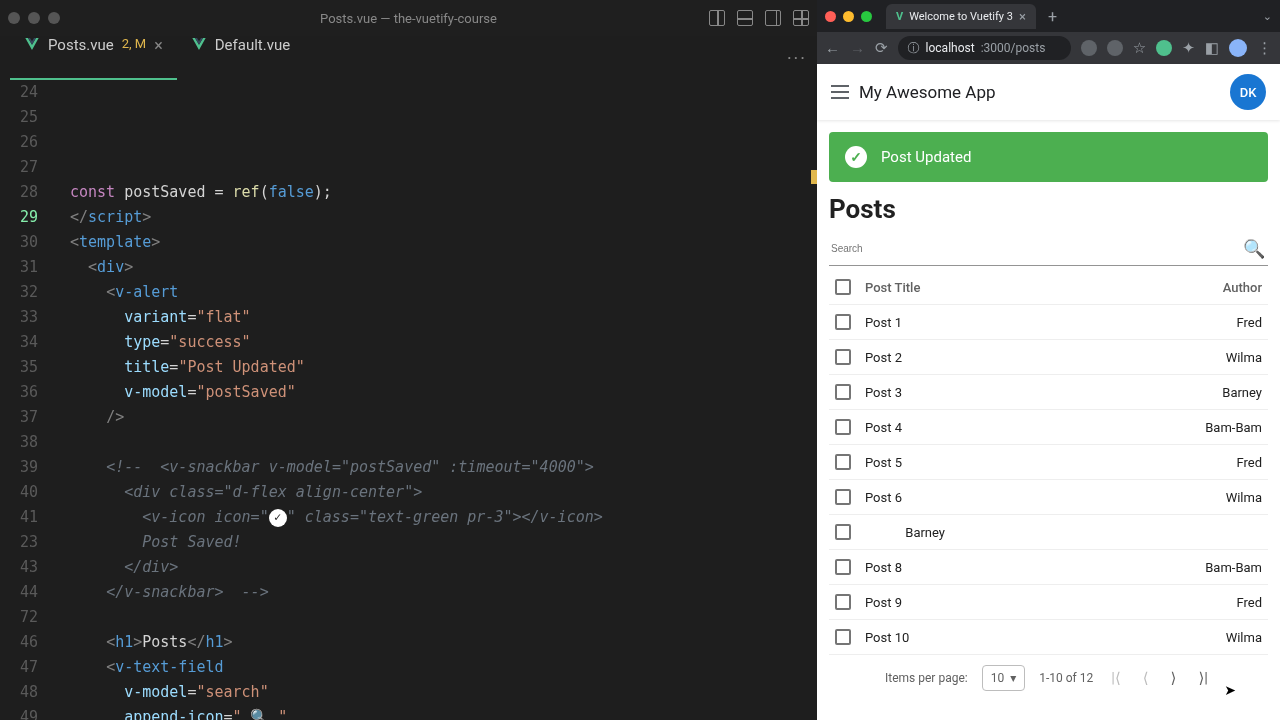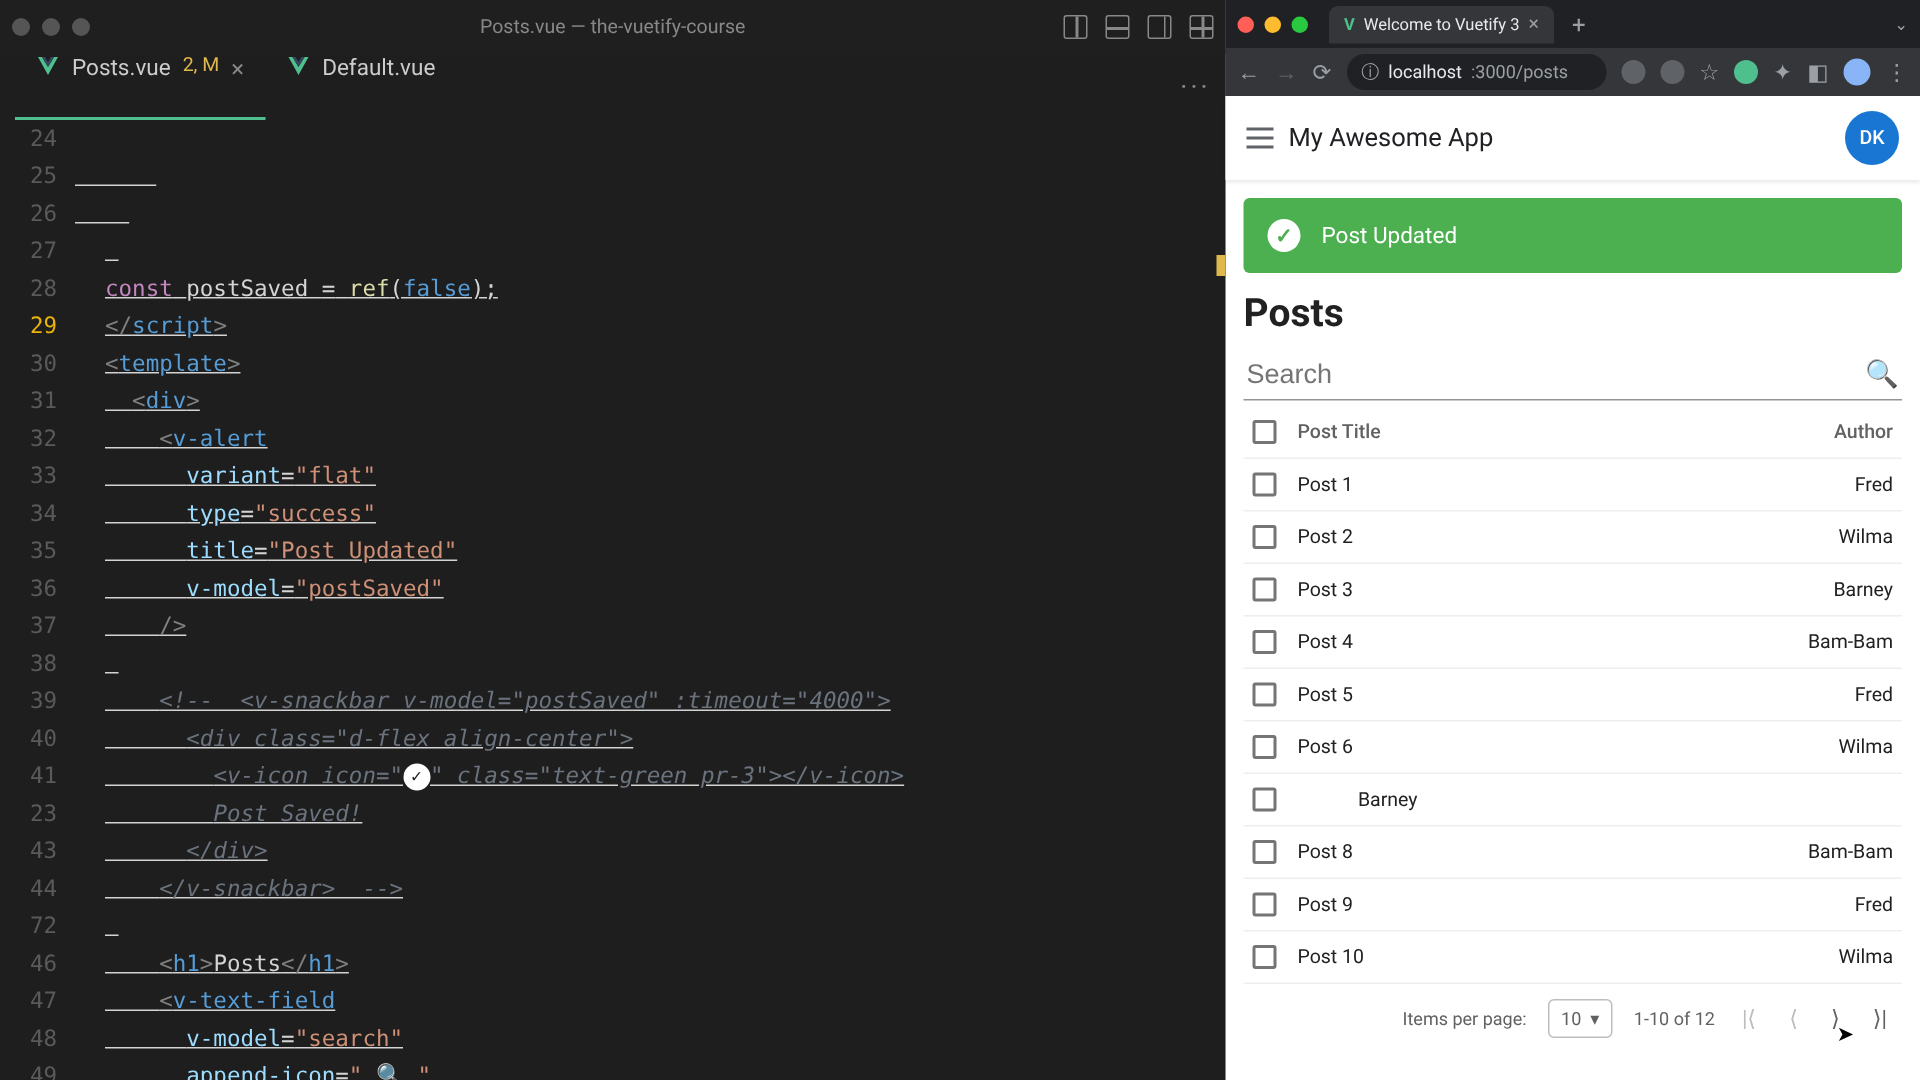--- a/index.html
+++ b/index.html
@@ -23,23 +23,23 @@
 .tab-bar { height: 44px; background: #1e1e1e; display: flex; align-items: center; padding: 0 10px; }
 .file-tab { display: flex; gap: 8px; padding: 0 14px; height: 44px; color: #ccc; font-size: 15px; cursor: pointer; }
 .file-tab.active { border-bottom: 2px solid #4fc08d; }
 .vue-icon { width: 16px; height: 16px; }
 .tab-status { color: #e0b74d; font-size: 13px; }
 .tab-close { color: #888; font-size: 16px; }
 .tab-more { margin-left: auto; color: #888; font-size: 18px; letter-spacing: 2px; }
 
 .code-area { flex: 1; display: flex; overflow: hidden; font-family: "SF Mono", Menlo, Monaco, monospace; font-size: 15px; line-height: 25px; }
 .gutter { width: 50px; text-align: right; padding-right: 12px; color: #5a5a5a; user-select: none; }
-.code { flex: 1; white-space: pre; color: #d4d4d4; position: relative; text-decoration: underline; }
+.code { flex: 1; white-space: pre; color: #d4d4d4; position: relative; }
 .code-line { height: 25px; margin-left: 20px; }
-.gutter .hl { color: #eab308; }
+.gutter .hl { color: #86efac; }
 
 
 .kw { color: #c586c0; }        
 .var { color: #d4d4d4; }
 .fn { color: #dcdcaa; }        
 .bool { color: #569cd6; }      
 .tag { color: #569cd6; }       
 .br { color: #808080; }        
 .attr { color: #9cdcfe; }
 .str { color: #ce9178; }
@@ -76,32 +76,32 @@
 .hamburger { width:18px; height:14px; display:flex; flex-direction:column; justify-content:space-between; cursor:pointer; }
 .hamburger span { height:2px; background:#5f6368; }
 .app-title { font-size:17px; color:#202124; }
 .avatar { margin-left:auto; width:36px; height:36px; border-radius:50%; background:#1976d2; color:#fff; display:flex; align-items:center; justify-content:center; font-size:13px; font-weight:500; }
 
 .page { padding: 12px; flex:1; overflow:auto; }
 .alert { background:#4caf50; color:#fff; border-radius:4px; padding:14px 16px; display:flex; align-items:center; gap:14px; font-size:15px; margin-bottom:12px; }
 .alert-ico { width:22px; height:22px; border-radius:50%; background:#fff; color:#4caf50; display:flex; align-items:center; justify-content:center; font-size:14px; font-weight:bold; }
 .page-h1 { font-size:26px; font-weight:700; color:#212121; margin-bottom:8px; }
 .search-row { display:flex; align-items:center; border-bottom:1px solid #949494; padding:6px 2px; margin-bottom:4px; }
-.search-row input { flex:1; border:none; outline:none; font-size:18px; color:#000000; background:transparent; }
+.search-row input { flex:1; border:none; outline:none; font-size:10px; color:#000000; background:transparent; }
 .search-ico { color:#616161; font-size:18px; }
 
 .data-table { width:100%; }
 .dt-row { display:flex; align-items:center; padding:9px 6px; border-bottom:1px solid #eee; font-size:13px; color:#212121; }
 .dt-row.header { color:#616161; font-weight:500; }
 .dt-check { width:30px; }
 .dt-check .box { width:16px; height:16px; border:2px solid #757575; border-radius:2px; }
 .dt-title { flex:1; }
 .dt-author { width:80px; text-align:right; }
 
-.dt-footer { display:flex; align-items:center; justify-content:flex-end; gap:14px; padding:10px 6px; font-size:12px; color:#616161; }
+.dt-footer { display:flex; align-items:center; justify-content:center; gap:14px; padding:10px 6px; font-size:12px; color:#616161; }
 .per-page-select { border:1px solid #bdbdbd; border-radius:4px; padding:5px 8px; display:flex; align-items:center; gap:6px; }
 .pager-btn { color:#bdbdbd; font-size:15px; cursor:pointer; padding:0 4px; }
 .pager-btn.active { color:#616161; }
 
 .cursor { position:absolute; bottom:22px; right:44px; font-size:14px; color:#000; }
 </style>
 </head>
 <body>
 
 <div class="editor">

